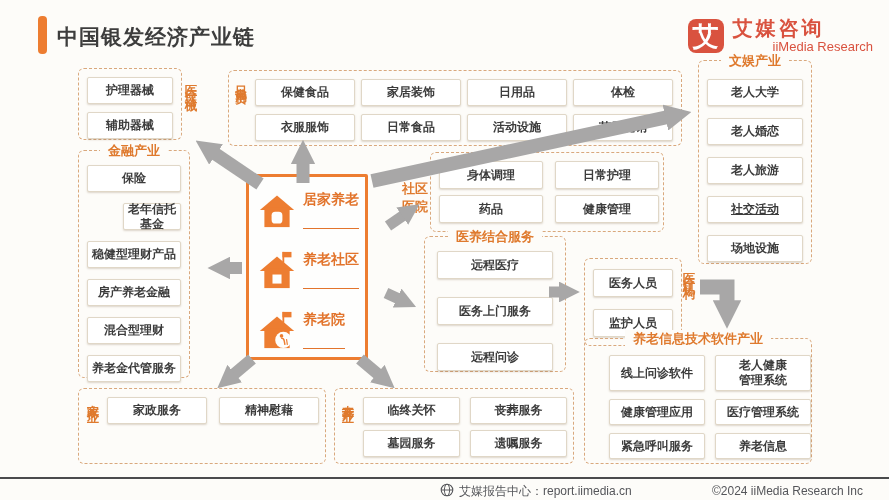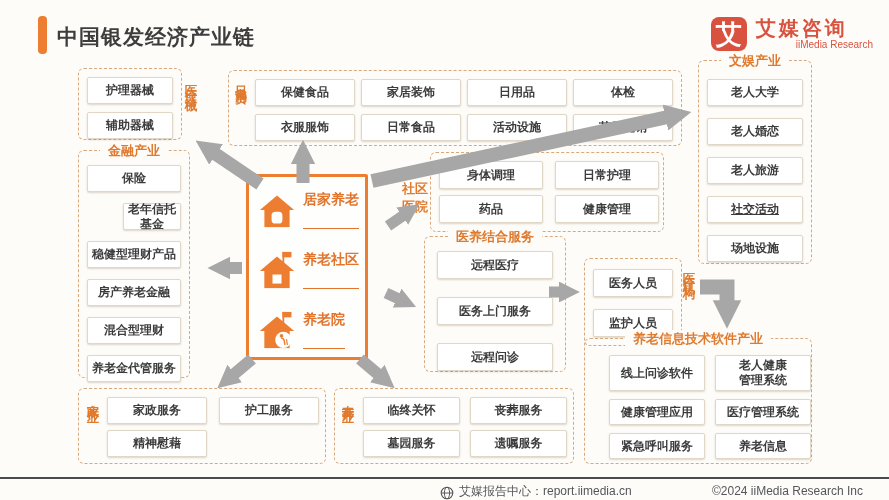--- a/index.html
+++ b/index.html
@@ -5,21 +5,21 @@
   html,body{margin:0;padding:0;}
   body{font-family:"Liberation Sans","DejaVu Sans",sans-serif;background:#fff;}
   .canvas{position:relative;width:889px;height:500px;background:#FDFCF9;overflow:hidden;}
 
   
   .title-bar{position:absolute;left:38px;top:16px;width:9px;height:38px;background:#ED7D31;border-radius:4px;}
   .page-title{position:absolute;left:57px;top:23px;font-size:21px;font-weight:bold;color:#3D3D3D;letter-spacing:1px;}
   .logo{position:absolute;right:16px;top:17px;display:flex;align-items:center;gap:9px;}
   .logo-mark{width:36px;height:34px;background:#D9523F;border-radius:8px;color:#fff;font-size:26px;font-weight:bold;display:flex;align-items:center;justify-content:center;line-height:1;}
   .logo-cn{color:#D9523F;font-size:20px;font-weight:bold;letter-spacing:3px;line-height:1.1;}
-  .logo-en{color:#D9523F;font-size:10px;line-height:1.2;margin-left:40px;}
+  .logo-en{color:#D9523F;font-size:13px;line-height:1.2;margin-left:40px;}
 
   
   .sec{position:absolute;border:1px dashed #D9A87D;border-radius:6px;}
   .sec-label{position:absolute;top:-9px;left:50%;transform:translateX(-50%);background:#FDFCF9;padding:0 8px;color:#DF7A2E;font-size:13px;font-weight:bold;white-space:nowrap;line-height:17px;}
   .vlabel{position:absolute;writing-mode:vertical-rl;color:#DF7A2E;font-size:12.5px;font-weight:bold;letter-spacing:5px;line-height:14px;}
   .hlabel{position:absolute;color:#DF7A2E;font-size:13px;font-weight:bold;line-height:1.35;white-space:pre-line;text-align:center;}
 
   .node{background:#fff;border:1px solid #E0D7C7;border-radius:2px;box-shadow:0 1px 2px rgba(140,115,85,.28);
         display:flex;align-items:center;justify-content:center;color:#3C3C3C;font-size:12px;font-weight:bold;
         white-space:pre-line;text-align:center;line-height:1.25;}
@@ -29,21 +29,21 @@
   
   .center-box{position:absolute;left:246px;top:174px;width:122px;height:186px;background:#FEFEFD;border:3px solid #ED7D31;border-radius:2px;box-sizing:border-box;z-index:5;}
   .crow{position:absolute;left:8px;display:flex;align-items:center;gap:6px;}
   .crow .clabel{color:#E2742C;font-size:14px;font-weight:bold;border-bottom:1.5px solid #E2742C;padding-bottom:19px;white-space:nowrap;}
 
   
   .arrows{position:absolute;left:0;top:0;width:889px;height:500px;pointer-events:none;z-index:6;}
 
   
   .footer-line{position:absolute;left:0;right:0;top:477px;height:2px;background:#4A4B4D;}
-  .footer-left{position:absolute;left:440px;top:483px;display:flex;align-items:flex-end;gap:5px;color:#55565A;font-size:12px;}
+  .footer-left{position:absolute;left:440px;top:483px;display:flex;align-items:flex-start;gap:5px;color:#55565A;font-size:12px;}
   .footer-right{position:absolute;left:712px;top:484px;color:#55565A;font-size:12px;}
 </style>
 </head>
 <body>
 
 <div class="canvas">
 
   <div class="title-bar"></div>
   <div class="page-title">中国银发经济产业链</div>
   <div class="logo">
@@ -147,21 +147,20 @@
       <div class="node">丧葬服务</div>
       <div class="node">墓园服务</div>
       <div class="node">遗嘱服务</div>
     </div>
   </div>
 
   <div class="sec" style="left:78px;top:388px;width:246px;height:74px;">
     <div class="vlabel" style="left:7px;top:6px;font-size:12px;letter-spacing:2px;">家政产业</div>
     <div class="grid" style="left:28px;top:8px;grid-template-columns:repeat(2,100px);grid-auto-rows:27px;column-gap:12px;row-gap:6px;">
       <div class="node">家政服务</div>
-      <div class="node">护工服务</div>
       <div class="node">精神慰藉</div>
     </div>
   </div>
 
   <div class="center-box">
     <div class="crow" style="top:14px;">
       <svg width="40" height="36" viewBox="0 0 40 40">
         <polygon points="1,20 20,4 39,20" fill="#ED7D31"></polygon>
         <rect x="6" y="17" width="28" height="22" fill="#ED7D31"></rect>
         <rect x="14" y="22" width="12" height="13" rx="4" fill="#FEFEFD"></rect>

